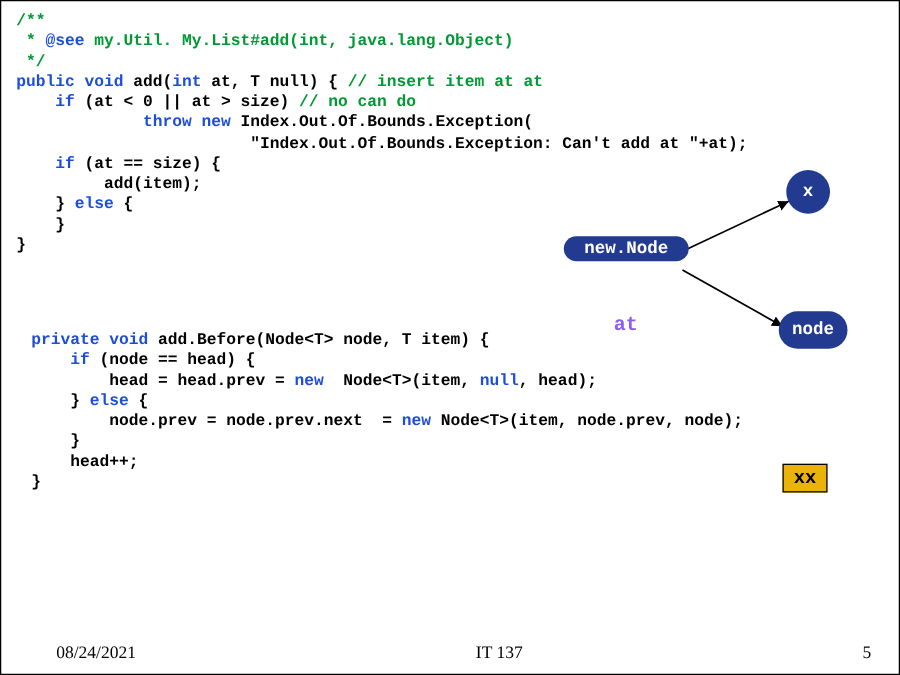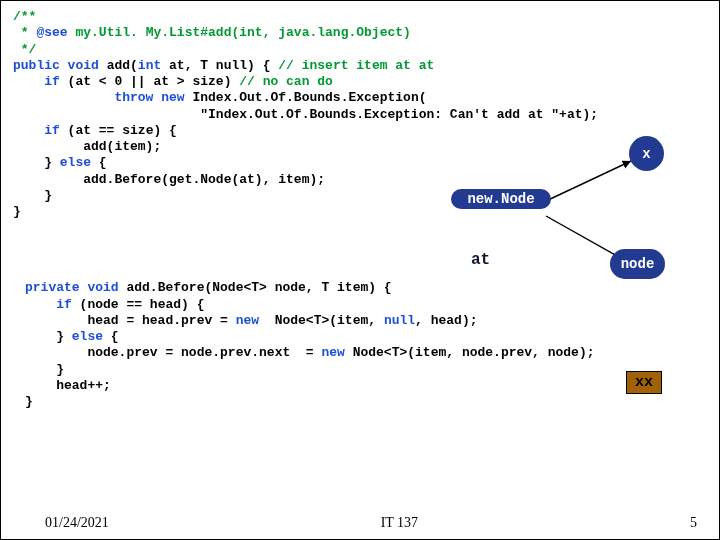--- a/index.html
+++ b/index.html
@@ -40,26 +40,27 @@
     justify-content: center;
     font-family: "Courier New", monospace;
     font-weight: bold;
     font-size: 14px;
   }
   .label {
     position: absolute;
     font-family: "Courier New", monospace;
     font-weight: bold;
     font-size: 16px;
-    color: #0f172a;
+    color: #8b5cf6;
+    margin-left: 20px;
   }
   .xx-box {
     position: absolute;
     border: 1.5px solid #000;
-    background: #a16207;
+    background: #eab308;
     padding: 2px 8px;
     font-family: "Courier New", monospace;
     font-weight: bold;
     font-size: 15px;
   }
   .footer {
     position: absolute;
     bottom: 8px;
     left: 0;
     right: 0;
@@ -79,21 +80,20 @@
 <div class="row"><span class="cmt">/**</span></div>
 <div class="row"><span class="cmt"> * </span><span class="kw">@see</span><span class="cmt"> my.Util. My.List#add(int, java.lang.Object)</span></div>
 <div class="row"><span class="cmt"> */</span></div>
 <div class="row"><span class="kw">public void</span><span> add(</span><span class="kw">int</span><span> at, T null) { </span><span class="cmt">// insert item at at</span></div>
 <div class="row"><span class="kw">    if</span><span> (at &lt; 0 || at &gt; size) </span><span class="cmt">// no can do</span></div>
 <div class="row"><span class="kw">             throw new</span><span> Index.Out.Of.Bounds.Exception(</span></div>
 <div class="row"><span>                        "Index.Out.Of.Bounds.Exception: Can't add at "+at);</span></div>
 <div class="row"><span class="kw">    if</span><span> (at == size) {</span></div>
 <div class="row"><span>         add(item);</span></div>
 <div class="row"><span>    } </span><span class="kw">else</span><span> {</span></div>
-<div class="row"><span>         add.Before(get.Node(at), item);</span></div>
 <div class="row"><span></span></div>
 <div class="row"><span>    }</span></div>
 <div class="row"><span>}</span></div>
 </div>
 
 <div class="diagram">
   <svg class="arrow-svg" width="360" height="240">
     <defs>
       <marker id="ah" markerWidth="8" markerHeight="8" refX="6" refY="3" orient="auto">
         <path d="M0,0 L6,3 L0,6 Z" fill="#000"></path>
@@ -103,36 +103,36 @@
     <line x1="195" y1="100" x2="280" y2="60" stroke="#000" stroke-width="1.4" marker-end="url(#ah)"></line>
 
     <line x1="195" y1="115" x2="275" y2="160" stroke="#000" stroke-width="1.4" marker-end="url(#ah)"></line>
   </svg>
   <div class="oval" style="top:35px; left:278px; width:35px; height:35px;">
       <span>x</span>
     </div>
   <div class="oval" style="top:88px; left:100px; width:100px; height:20px; border-radius:17px;">
       <span>new.Node</span>
     </div>
-  <div class="oval" style="top:148px; left:259px; width:55px; height:30px; border-radius:15px;">
+  <div class="oval" style="top:148px; left:272px; width:55px; height:30px; border-radius:15px;">
       <span>node</span>
     </div>
   <div class="label" style="top:150px; left:120px;">at</div>
 </div>
 
 <div class="xx-box" style="top:370px; left:625px;">xx</div>
 
 <div class="code-block" style="padding-top:60px;margin-left:12px;">
 <div class="row"><span class="kw">private void</span><span> add.Before(Node&lt;T&gt; node, T item) {</span></div>
 <div class="row"><span class="kw">    if</span><span> (node == head) {</span></div>
 <div class="row"><span>        head = head.prev = </span><span class="kw">new</span><span>  Node&lt;T&gt;(item, </span><span class="kw">null</span><span>, head);</span></div>
 <div class="row"><span>    } </span><span class="kw">else</span><span> {</span></div>
 <div class="row"><span>        node.prev = node.prev.next  = </span><span class="kw">new</span><span> Node&lt;T&gt;(item, node.prev, node);</span></div>
 <div class="row"><span>    }</span></div>
 <div class="row"><span>    head++;</span></div>
 <div class="row"><span>}</span></div>
 </div>
 
 <div class="footer">
-  <span>01/24/2021</span>
+  <span>08/24/2021</span>
   <span>IT 137</span>
   <span>5</span>
 </div>
 
 </body></html>

